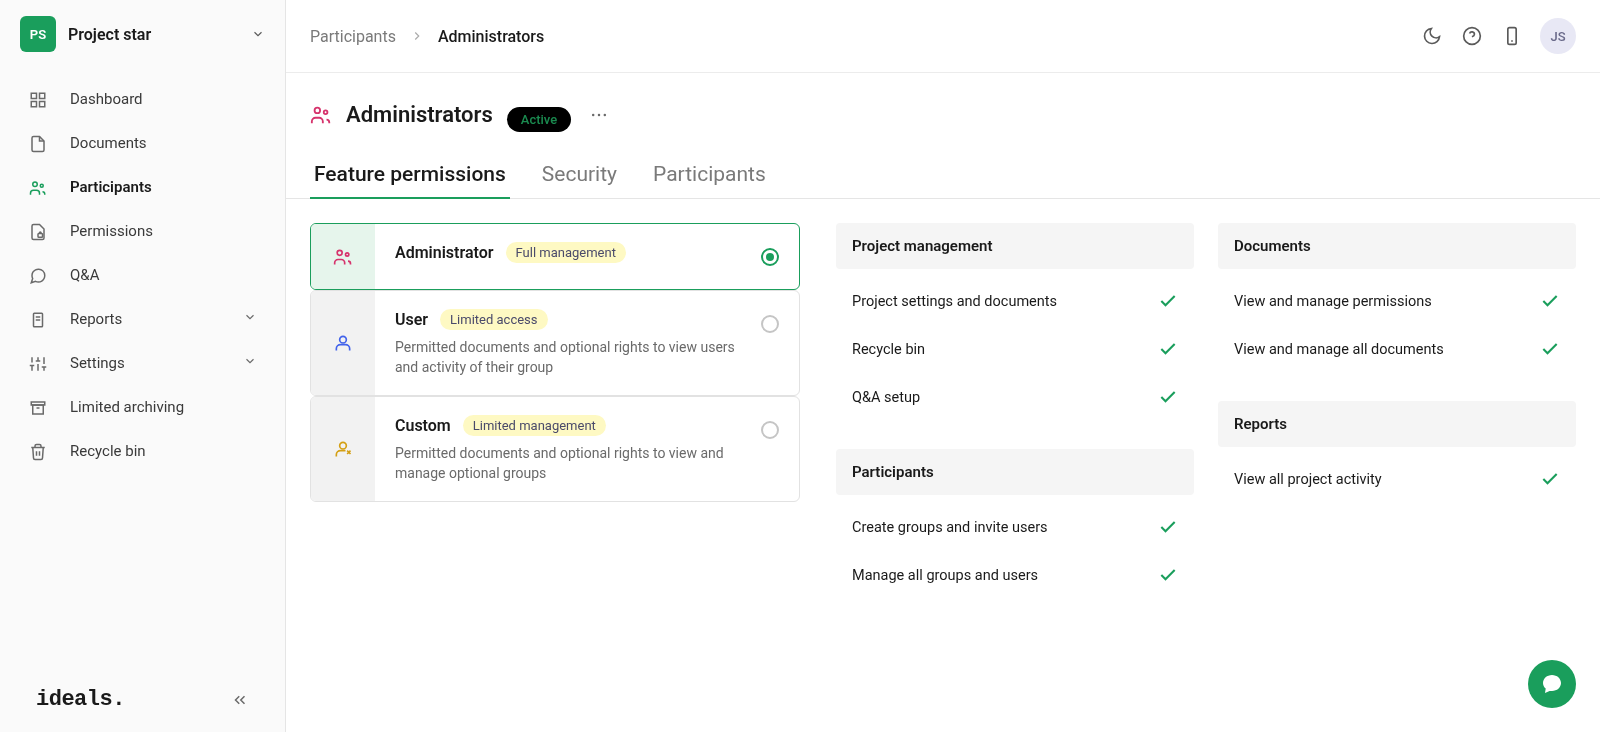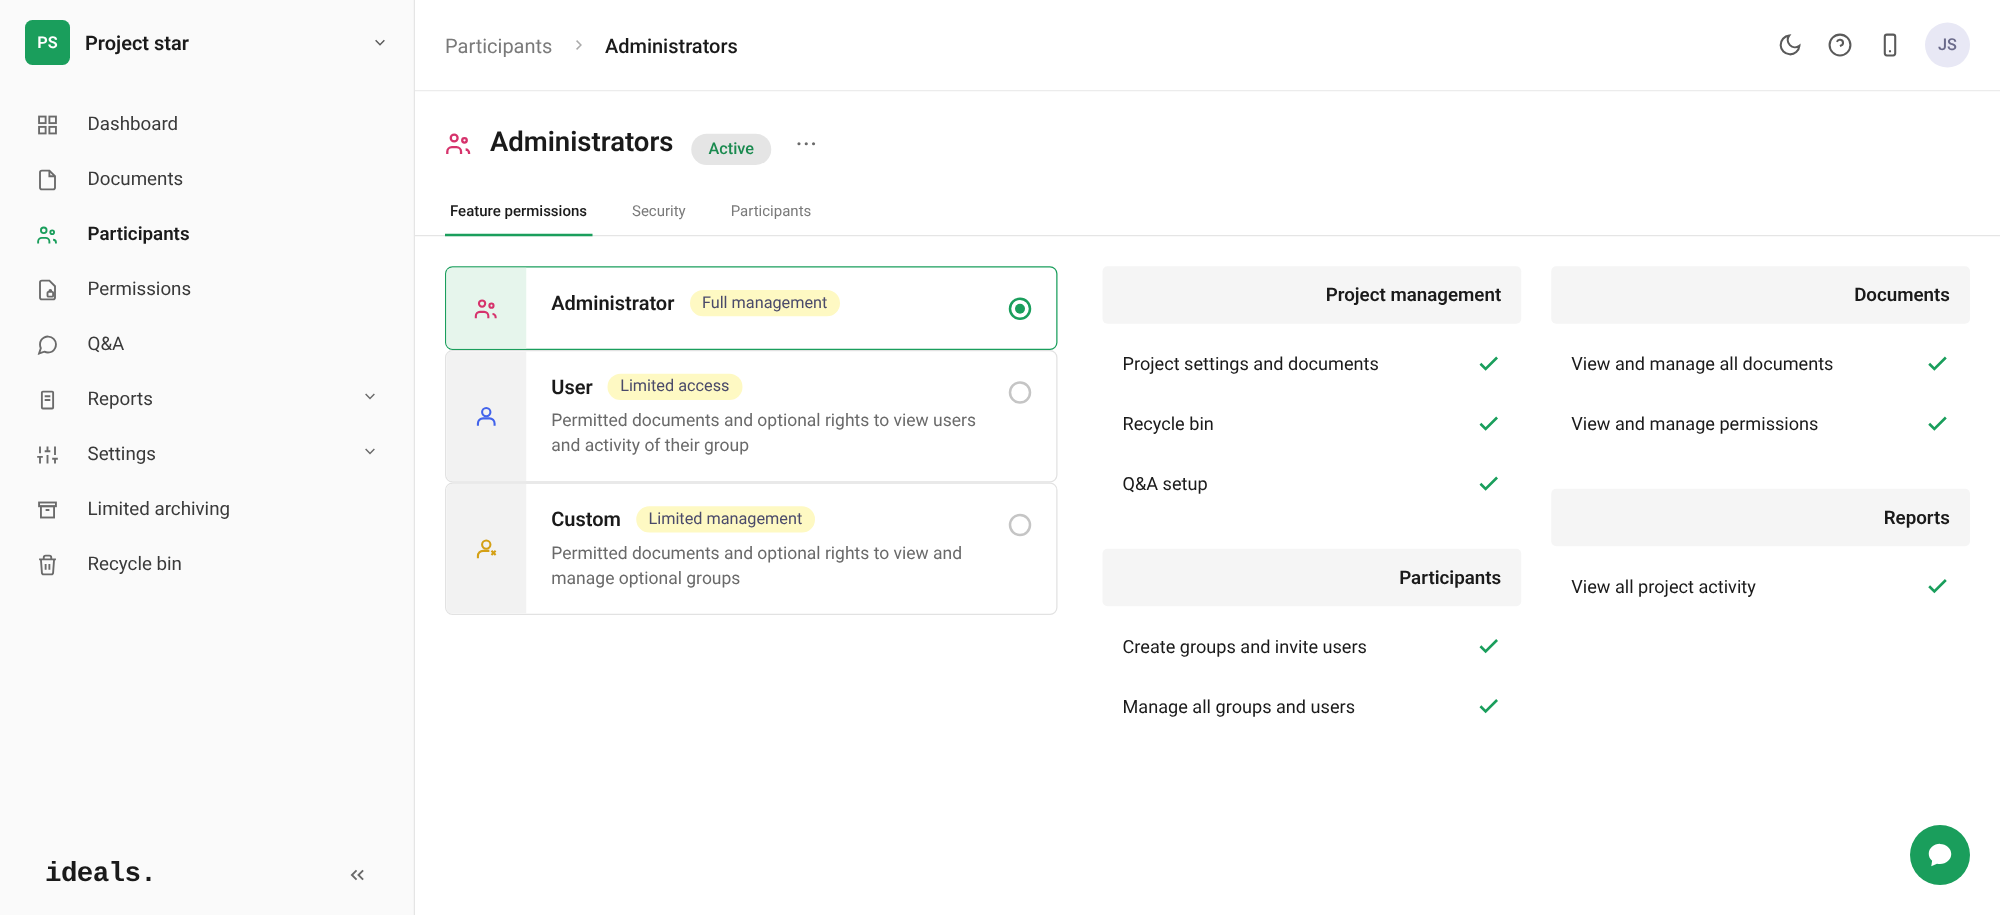--- a/index.html
+++ b/index.html
@@ -1,20 +1,20 @@
 <!DOCTYPE html>
 <html><head>
 <meta charset="utf-8">
 <style>
 * { box-sizing: border-box; margin: 0; padding: 0; }
 body { font-family: -apple-system, BlinkMacSystemFont, "Segoe UI", Roboto, sans-serif; background: #fff; color: #1a1a1a; font-size: 14px; }
 .app { display: flex; height: 732px; width: 1600px; }
 
 
-.sidebar { width: 332px; background: #fafafa; border-right: 1px solid #e5e5e5; display: flex; flex-direction: column; }
+.sidebar { width: 286px; background: #fafafa; border-right: 1px solid #e5e5e5; display: flex; flex-direction: column; }
 .project-header { display: flex; align-items: center; padding: 16px 20px; gap: 12px; cursor: pointer; }
 .project-badge { width: 36px; height: 36px; background: #1a9e5c; color: #fff; border-radius: 6px; display: flex; align-items: center; justify-content: center; font-weight: 600; font-size: 13px; }
 .project-name { font-weight: 600; font-size: 16px; flex: 1; }
 .chevron-down { color: #5a5a5a; }
 .nav { padding: 10px 0; flex: 1; }
 .nav-item { display: flex; padding: 12px 28px; gap: 22px; color: #3a3a3a; cursor: pointer; font-size: 15px; }
 .nav-item.active { font-weight: 600; color: #1a1a1a; }
 .nav-item.active .nav-icon { color: #1a9e5c; }
 .nav-icon { width: 20px; height: 20px; display: flex; align-items: center; justify-content: center; color: #6a6a6a; }
 .nav-chevron { margin-left: auto; color: #6a6a6a; }
@@ -29,46 +29,46 @@
 .breadcrumb .crumb { color: #7a7a7a; cursor: pointer; }
 .breadcrumb .crumb.current { color: #1a1a1a; font-weight: 500; }
 .breadcrumb .sep { color: #aaa; }
 .topbar-actions { margin-left: auto; display: flex; align-items: center; gap: 16px; }
 .topbar-icon { width: 24px; height: 24px; display: flex; align-items: center; justify-content: center; color: #5a5a5a; cursor: pointer; }
 .avatar { width: 36px; height: 36px; border-radius: 50%; background: #e8e8f5; color: #6a6a8a; display: flex; align-items: center; justify-content: center; font-size: 13px; font-weight: 500; cursor: pointer; }
 
 .page-header { display: flex; align-items: center; gap: 14px; padding: 24px 24px 8px; }
 .page-icon { color: #d6336c; }
 .page-title { font-size: 22px; font-weight: 600; }
-.status-badge { background: #e5e5e5; color: #1a8a4f; padding: 5px 14px; border-radius: 14px; font-size: 13px; font-weight: 500; margin-top: 10px; }
+.status-badge { background: #000000; color: #1a8a4f; padding: 5px 14px; border-radius: 14px; font-size: 13px; font-weight: 500; margin-top: 10px; }
 .more-btn { color: #6a6a6a; cursor: pointer; padding: 4px; }
 
 .tabs { display: flex; gap: 28px; padding: 0 24px; border-bottom: 1px solid #e5e5e5; margin-top: 10px; }
-.tab { padding: 12px 4px; color: #7a7a7a; cursor: pointer; font-size: 12px; position: relative; }
+.tab { padding: 12px 4px; color: #7a7a7a; cursor: pointer; font-size: 21px; position: relative; }
 .tab.active { color: #1a1a1a; font-weight: 500; }
 .tab.active::after { content: ''; position: absolute; left: 0; right: 0; bottom: -1px; height: 2px; background: #1a9e5c; }
 
 .content { display: flex; gap: 36px; padding: 24px; flex: 1; overflow: auto; }
 .role-list { display: flex; flex-direction: column; width: 490px; }
 .role-card { display: flex; border: 1px solid #e2e2e2; border-radius: 6px; overflow: hidden; cursor: pointer; }
 .role-card.selected { border-color: #1a9e5c; }
 .role-icon-col { width: 64px; background: #f2f2f2; display: flex; align-items: center; justify-content: center; }
 .role-card.selected .role-icon-col { background: #e6f5ec; }
 .role-body { flex: 1; padding: 18px 20px; display: flex; gap: 14px; align-items: flex-start; }
 .role-text { flex: 1; }
 .role-title-row { display: flex; align-items: center; gap: 12px; margin-bottom: 8px; }
 .role-title { font-size: 16px; font-weight: 600; }
 .role-badge { background: #fef9c3; color: #4a4a6a; padding: 3px 10px; border-radius: 12px; font-size: 13px; }
 .role-desc { color: #6a6a6a; font-size: 14px; line-height: 1.4; }
 .radio { width: 18px; height: 18px; border-radius: 50%; border: 2px solid #c5c5c5; margin-top: 6px; position: relative; }
 .radio.checked { border-color: #1a9e5c; }
 .radio.checked::after { content: ''; position: absolute; top: 3px; left: 3px; width: 8px; height: 8px; border-radius: 50%; background: #1a9e5c; }
 
 .perms { flex: 1; display: flex; gap: 24px; }
-.perm-col { flex: 1; text-align: right; }
+.perm-col { flex: 1; }
 .perm-section { margin-bottom: 28px; }
 .perm-header { background: #f5f5f5; padding: 14px 16px; font-weight: 600; font-size: 15px; border-radius: 4px; margin-bottom: 8px; }
 .perm-item { display: flex; align-items: center; justify-content: space-between; padding: 14px 16px; font-size: 14.5px; }
 .perm-check { color: #1a9e5c; }
 
 .chat-bubble { position: fixed; right: 24px; bottom: 24px; width: 48px; height: 48px; border-radius: 50%; background: #1a9e5c; display: flex; align-items: center; justify-content: center; cursor: pointer; }
 
 svg { display: block; }
 </style>
 </head>
@@ -376,29 +376,29 @@
                     <polyline points="20 6 9 17 4 12"></polyline>
                   </svg>
                 </span>
       </div>
             </div>
           </div>
         <div class="perm-col" id="perm-col-1">
             <div class="perm-section">
               <div class="perm-header">Documents</div>
               <div class="perm-item">
+        <span>View and manage permissions</span>
+        <span class="perm-check">
+                  <svg width="20" height="20" viewBox="0 0 24 24" fill="none" stroke="currentColor" stroke-width="2.5">
+                    <polyline points="20 6 9 17 4 12"></polyline>
+                  </svg>
+                </span>
+      </div>
+              <div class="perm-item">
         <span>View and manage all documents</span>
-        <span class="perm-check">
-                  <svg width="20" height="20" viewBox="0 0 24 24" fill="none" stroke="currentColor" stroke-width="2.5">
-                    <polyline points="20 6 9 17 4 12"></polyline>
-                  </svg>
-                </span>
-      </div>
-              <div class="perm-item">
-        <span>View and manage permissions</span>
         <span class="perm-check">
                   <svg width="20" height="20" viewBox="0 0 24 24" fill="none" stroke="currentColor" stroke-width="2.5">
                     <polyline points="20 6 9 17 4 12"></polyline>
                   </svg>
                 </span>
       </div>
             </div>
             <div class="perm-section">
               <div class="perm-header">Reports</div>
               <div class="perm-item">

